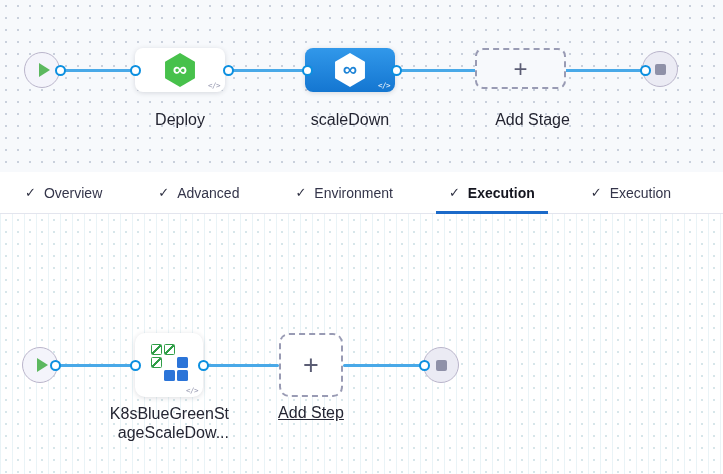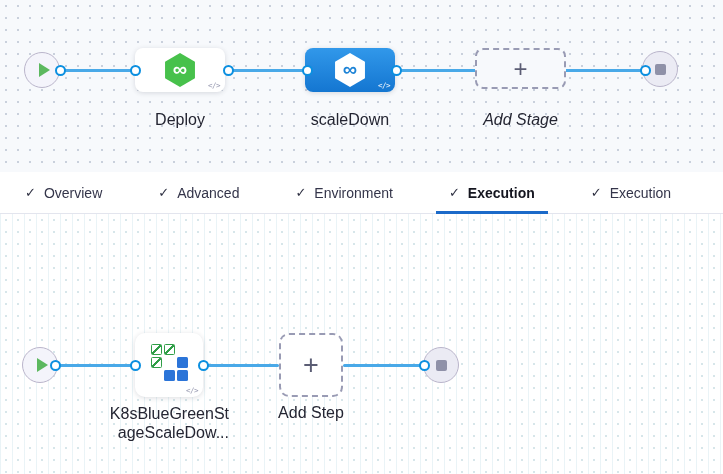--- a/index.html
+++ b/index.html
@@ -115,21 +115,21 @@
 
     <div class="port" style="left:54.5px;top:64.5px;"></div>
     <div class="port" style="left:129.5px;top:64.5px;"></div>
     <div class="port" style="left:222.5px;top:64.5px;"></div>
     <div class="port" style="left:301.5px;top:64.5px;"></div>
     <div class="port" style="left:390.5px;top:64.5px;"></div>
     <div class="port" style="left:639.5px;top:64.5px;"></div>
 
     <div class="node-label" style="left:135px;top:111px;width:90px;">Deploy</div>
     <div class="node-label" style="left:305px;top:111px;width:90px;">scaleDown</div>
-    <div class="node-label" style="left:463px;top:111px;width:115px;font-style:italic;">Add Stage</div>
+    <div class="node-label" style="left:475px;top:111px;width:115px;">Add Stage</div>
   </div>
 
   <div class="tabbar">
     <div class="tab">
       <span class="check">✓</span>
       <span>Overview</span>
     </div>
     <div class="tab">
       <span class="check">✓</span>
       <span>Advanced</span>
@@ -180,16 +180,16 @@
     <div class="node-circle end" style="left:423px;top:133px;">
       <div class="stop-square"></div>
     </div>
 
     <div class="port" style="left:49.5px;top:145.5px;"></div>
     <div class="port" style="left:129.5px;top:145.5px;"></div>
     <div class="port" style="left:197.5px;top:145.5px;"></div>
     <div class="port" style="left:418.5px;top:145.5px;"></div>
 
     <div class="node-label step-label" style="left:109px;top:190px;width:120px;">K8sBlueGreenStageScaleDow...</div>
-    <div class="node-label" style="left:271px;top:190px;width:80px;">Add Step</div>
+    <div class="node-label" style="left:271px;top:190px;width:80px;text-decoration:underline;">Add Step</div>
   </div>
 
 </div>
 
 </body></html>

